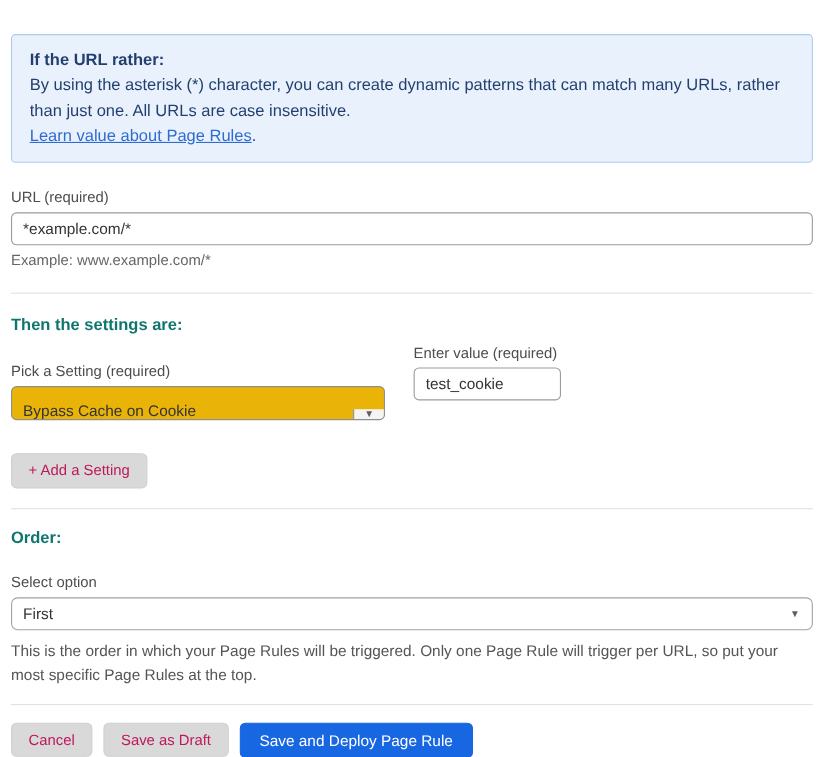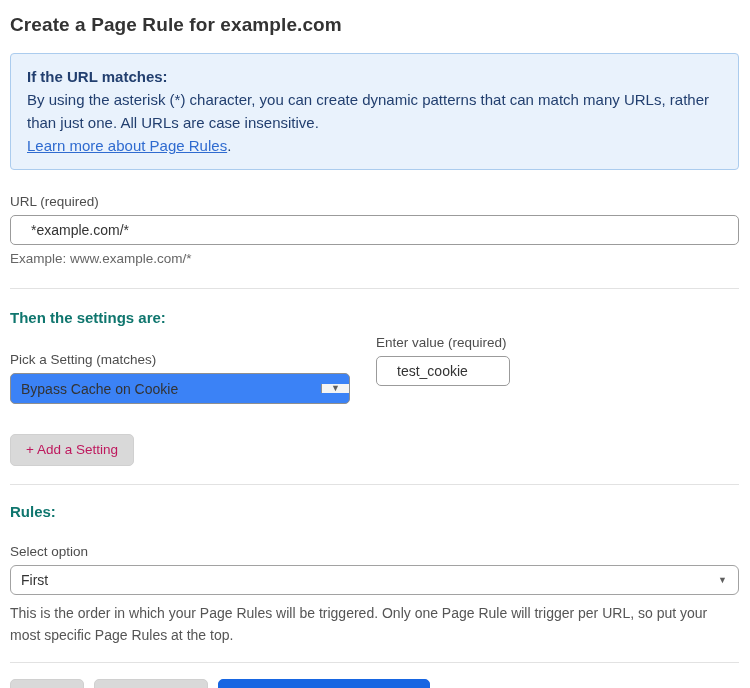--- a/index.html
+++ b/index.html
@@ -45,21 +45,21 @@
     display: block;
     margin-top: 24px;
     font-size: 13.5px;
     color: #4d4d4d;
   }
   .text-input {
     display: block;
     width: 100%;
     height: 30px;
     margin-top: 6px;
-    padding: 0 20px;
+    padding: 0 10px;
     font-family: "Liberation Sans", "DejaVu Sans", sans-serif;
     font-size: 14px;
     color: #333;
     background: #fff;
     border: 1px solid #9b9b9b;
     border-radius: 5px;
     outline: none;
   }
   .helper-text {
     margin-top: 6px;
@@ -79,24 +79,24 @@
   }
   .settings-row {
     display: flex;
     align-items: flex-start;
     margin-top: 2px;
   }
   .setting-col { width: 340px; }
   .value-col { margin-left: 26px; margin-top: 7px; width: 166px; }
   .dropdown {
     display: flex;
-    align-items: center;
+    align-items: flex-end;
     margin-top: 6px;
     height: 31px;
-    background: #3b82f6;
+    background: #eab308;
     border: 1px solid #8f8f8f;
     border-radius: 5px;
     overflow: hidden;
     cursor: pointer;
   }
   .dropdown-value {
     flex: 1;
     display: flex;
     align-items: center;
     padding: 0 10px;
@@ -174,57 +174,56 @@
     align-items: center;
   }
   .footer-actions .btn + .btn { margin-left: 10px; }
   .footer-actions .btn-blue { margin-left: 19px; }
 </style>
 </head>
 <body>
 
 <div class="page">
 
-  <h1 class="page-title">Create a Page Rule for example.com</h1>
 
   <div class="info-box">
-    <div class="info-heading">If the URL matches:</div>
+    <div class="info-heading">If the URL rather:</div>
     <div class="info-body">By using the asterisk (*) character, you can create dynamic patterns that can match many URLs, rather than just one. All URLs are case insensitive.</div>
-    <div><a class="info-link">Learn more about Page Rules</a><span class="info-link-suffix">.</span></div>
+    <div><a class="info-link">Learn value about Page Rules</a><span class="info-link-suffix">.</span></div>
   </div>
 
   <label class="field-label">URL (required)</label>
   <input class="text-input" type="text" value="*example.com/*" style="">
   <div class="helper-text">Example: www.example.com/*</div>
 
   <hr class="divider">
 
   <h2 class="section-heading">Then the settings are:</h2>
 
   <div class="settings-row">
     <div class="setting-col">
-      <label class="field-label">Pick a Setting (matches)</label>
+      <label class="field-label">Pick a Setting (required)</label>
       <div class="dropdown">
         <div class="dropdown-value">Bypass Cache on Cookie</div>
         <div class="dropdown-arrow-cell">
           <span class="arrow-glyph">▼</span>
         </div>
       </div>
     </div>
     <div class="value-col">
       <label class="field-label" style="margin-top:0;">Enter value (required)</label>
       <input class="text-input value-input" type="text" value="test_cookie" style="">
     </div>
   </div>
 
   <button class="btn btn-gray add-setting-btn">+ Add a Setting</button>
 
   <hr class="divider" style="margin-top:18px;">
 
-  <h2 class="section-heading" style="margin-top:18px;">Rules:</h2>
+  <h2 class="section-heading" style="margin-top:18px;">Order:</h2>
 
   <label class="field-label">Select option</label>
   <div class="select-box">
     <span>First</span>
     <span class="arrow-glyph">▼</span>
   </div>
   <div class="order-helper">This is the order in which your Page Rules will be triggered. Only one Page Rule will trigger per URL, so put your most specific Page Rules at the top.</div>
 
   <hr class="divider" style="margin-top:16px;">
 

